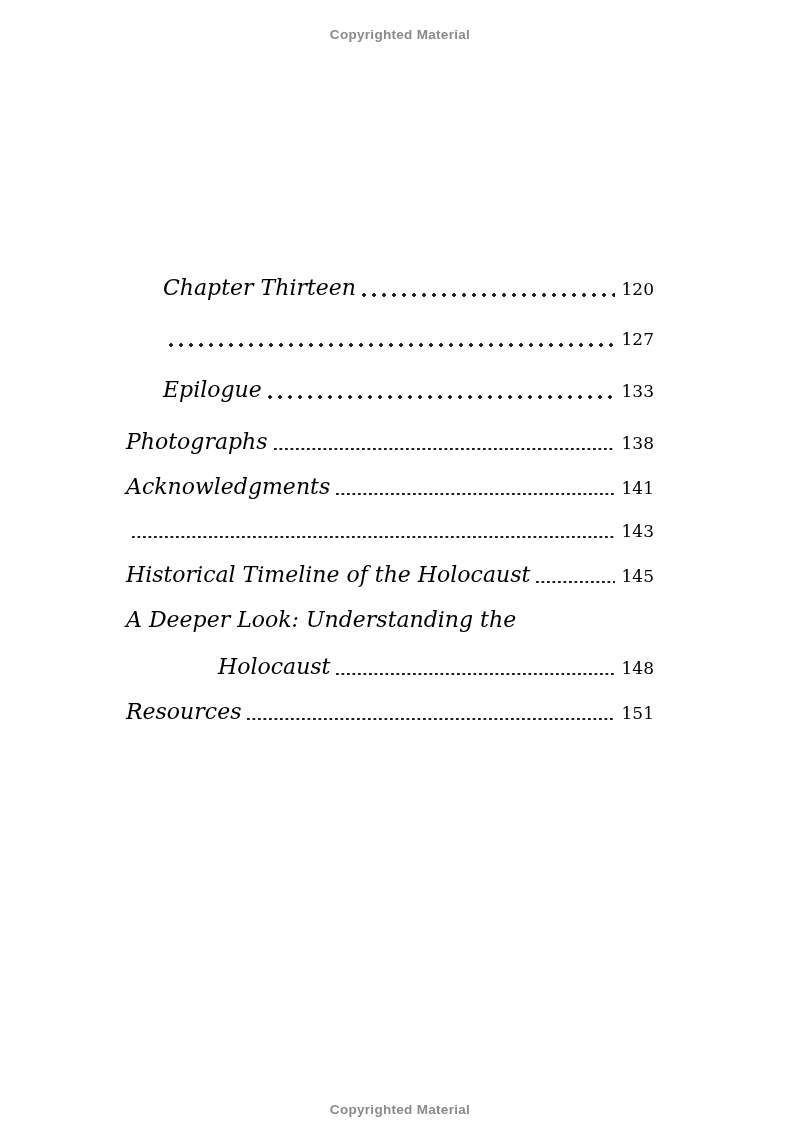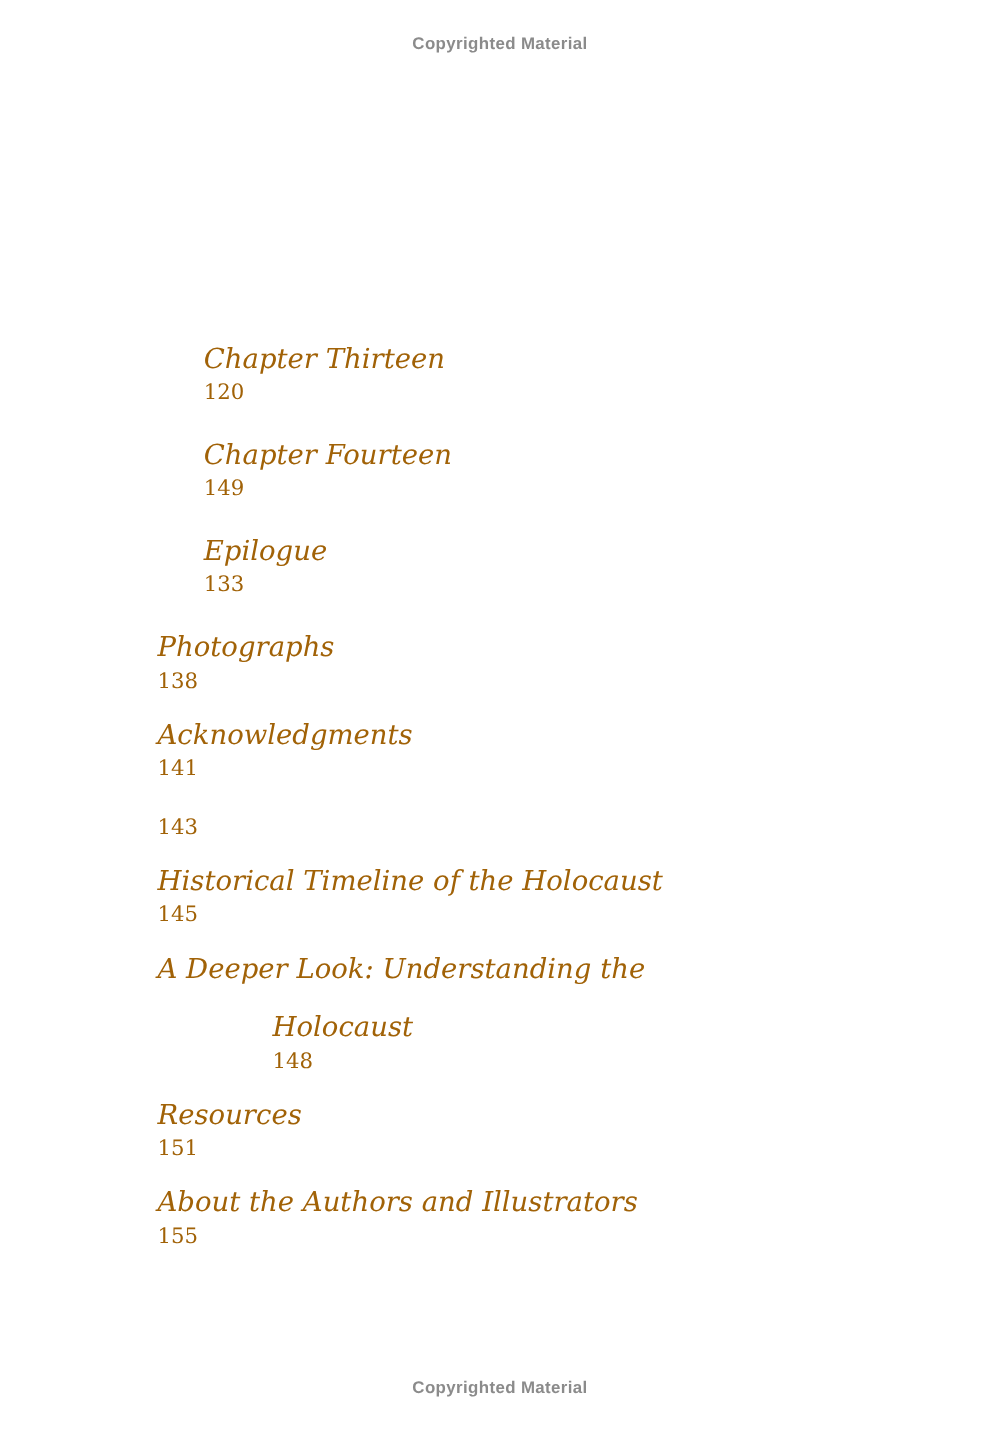--- a/index.html
+++ b/index.html
@@ -31,22 +31,21 @@
     left: 126px;
     top: 276px;
     width: 528px;
   }
   .row {
     display: flex;
     align-items: baseline;
     font-style: italic;
     font-size: 22px;
     line-height: 23px;
-    color: #a16207;
-    flex-direction: column;
+    color: #000000;
   }
   .row.chapter { padding-left: 37px; margin-bottom: 27px; }
   .row.main { margin-bottom: 20px; }
   .row.wrap-first { margin-bottom: 24px; }
   .row.wrap-second { padding-left: 92px; text-align: right; }
 
   .label { white-space: nowrap; }
 
   .dots {
     flex: 1;
@@ -79,23 +78,22 @@
 <div class="page">
   <div class="banner top">Copyrighted Material</div>
 
   <div class="toc">
       <div class="row chapter">
         <span class="label">Chapter Thirteen</span>
         <span class="dots wide"></span>
         <span class="pagenum">120</span>
       </div>
       <div class="row chapter">
-        <span class="label">Chapter Fourteen</span>
         <span class="dots wide"></span>
-        <span class="pagenum">149</span>
+        <span class="pagenum">127</span>
       </div>
       <div class="row chapter">
         <span class="label">Epilogue</span>
         <span class="dots wide"></span>
         <span class="pagenum">133</span>
       </div>
       <div class="row main">
         <span class="label">Photographs</span>
         <span class="dots fine"></span>
         <span class="pagenum">138</span>
@@ -120,21 +118,16 @@
       <div class="row main wrap-second">
         <span class="label">Holocaust</span>
         <span class="dots fine"></span>
         <span class="pagenum">148</span>
       </div>
       <div class="row main">
         <span class="label">Resources</span>
         <span class="dots fine"></span>
         <span class="pagenum">151</span>
       </div>
-      <div class="row main">
-        <span class="label">About the Authors and Illustrators</span>
-        <span class="dots fine"></span>
-        <span class="pagenum">155</span>
-      </div>
     </div>
 
   <div class="banner bottom">Copyrighted Material</div>
 </div>
 
 </body></html>

